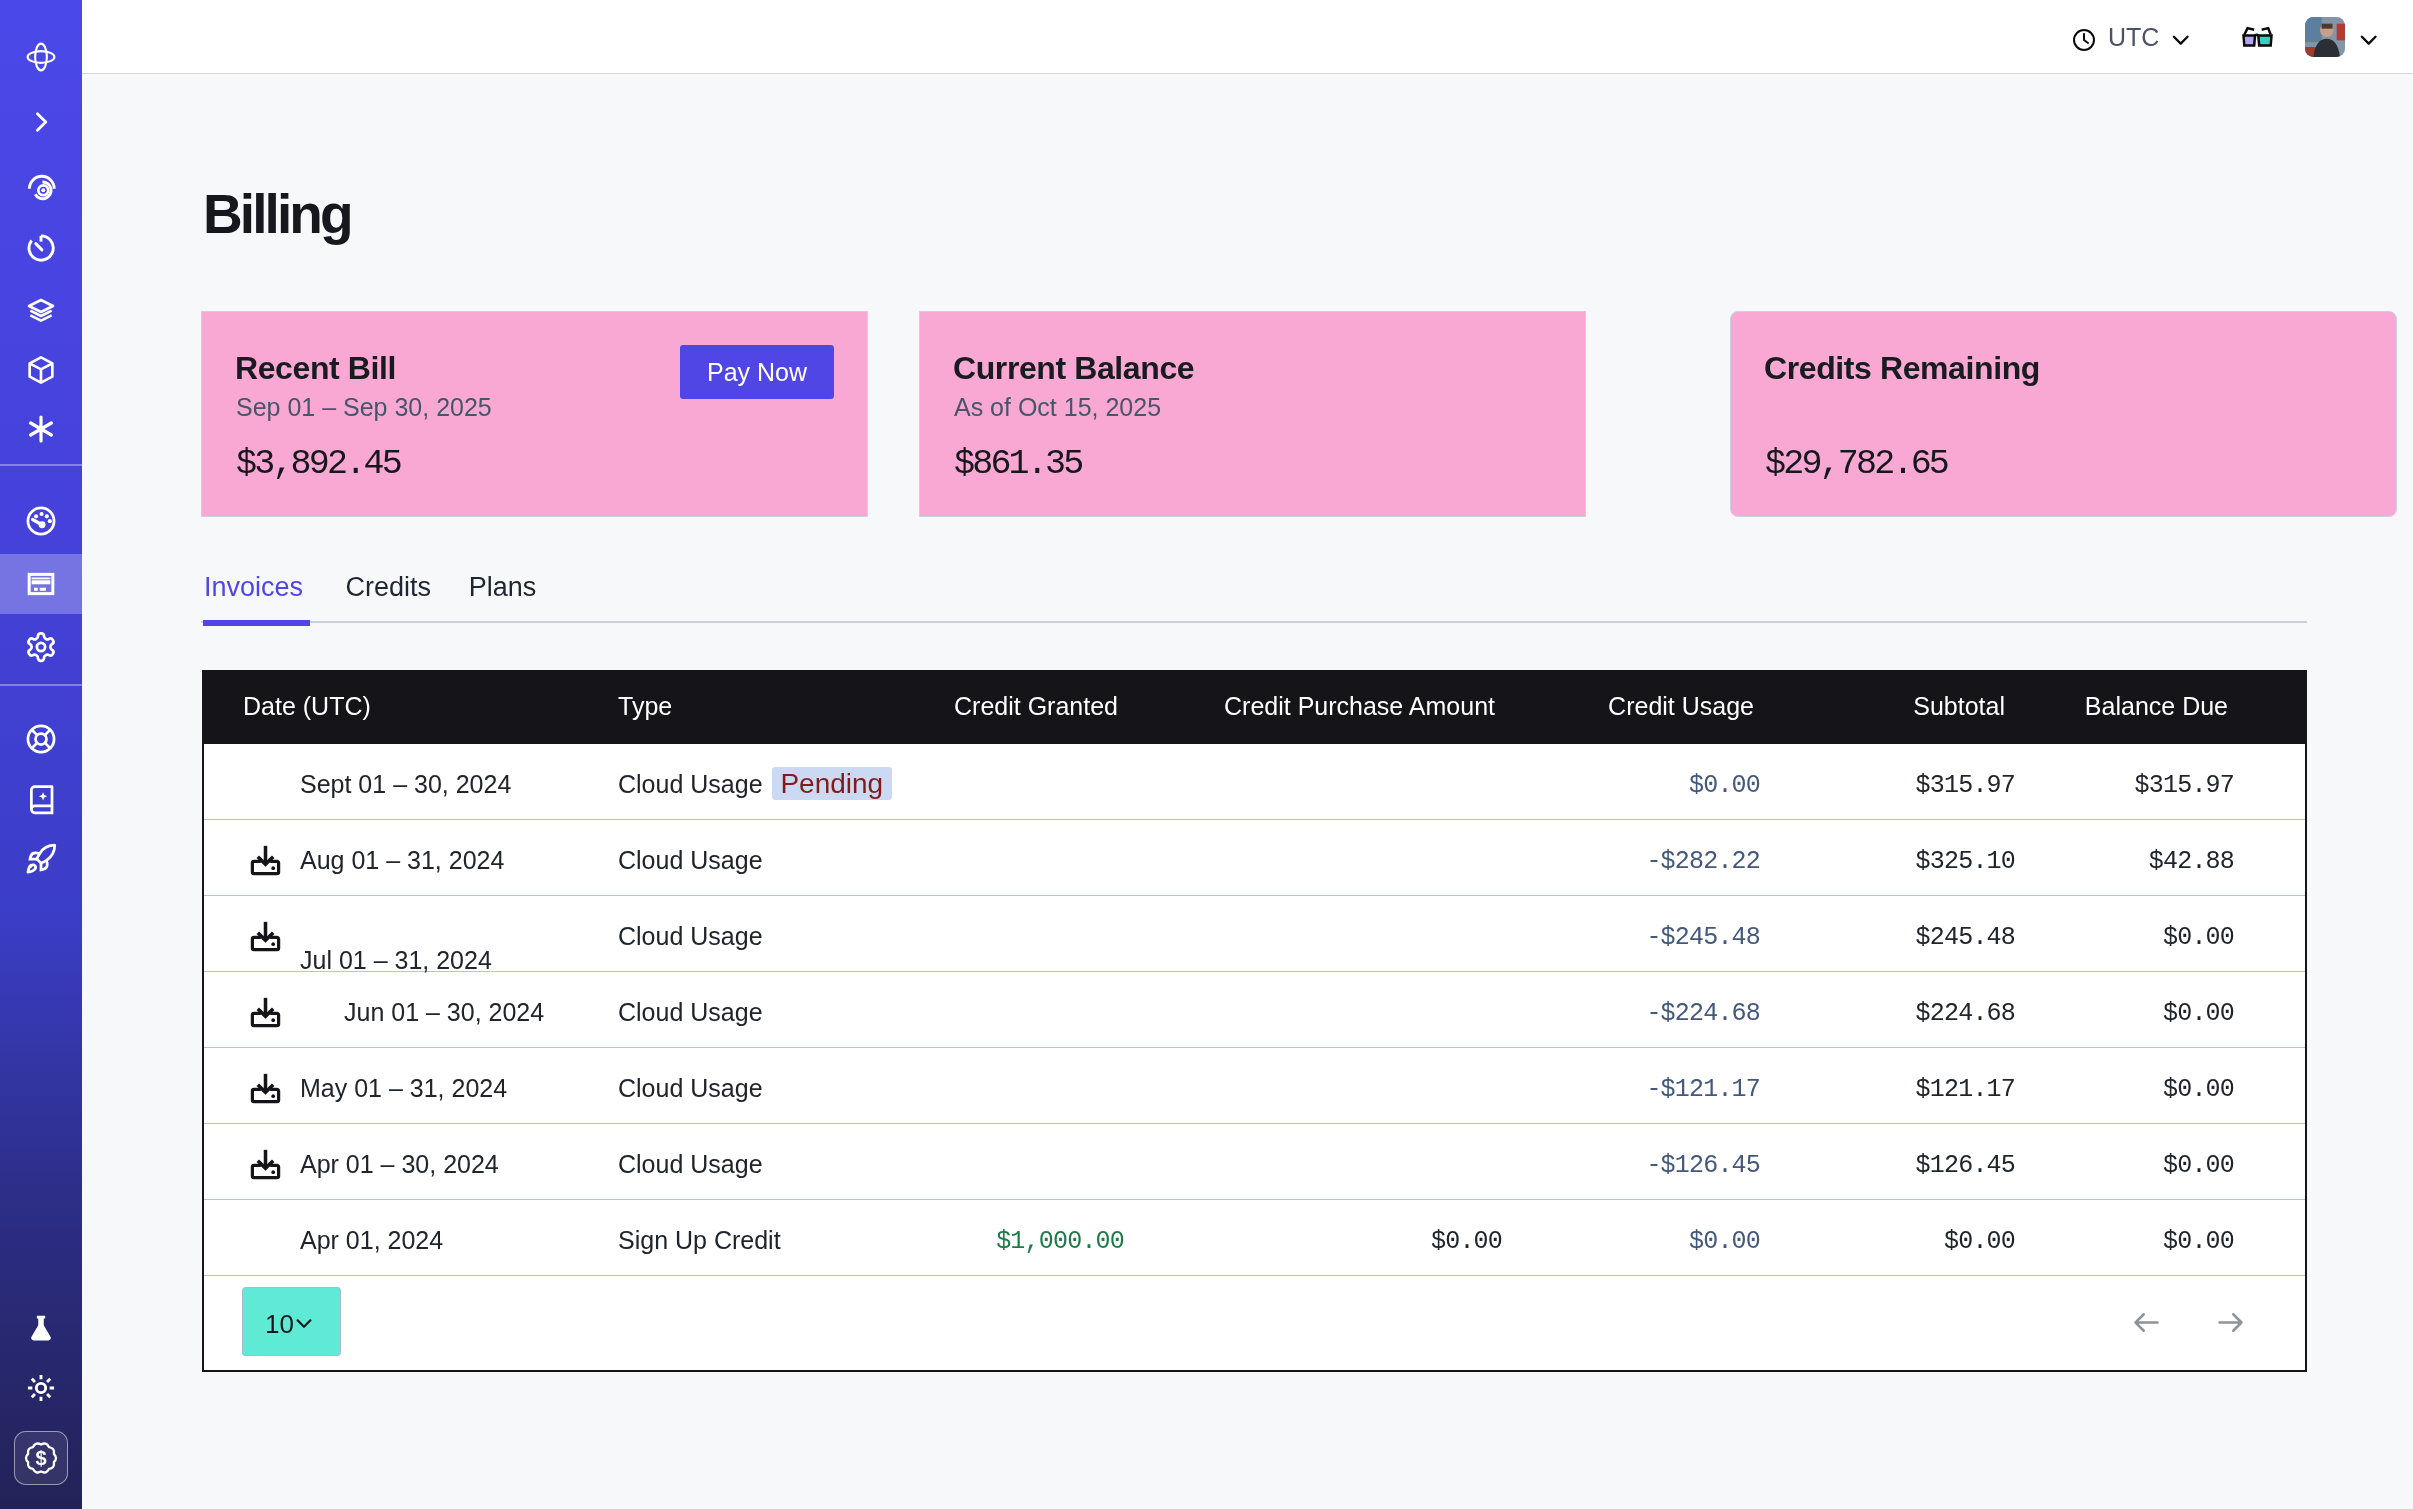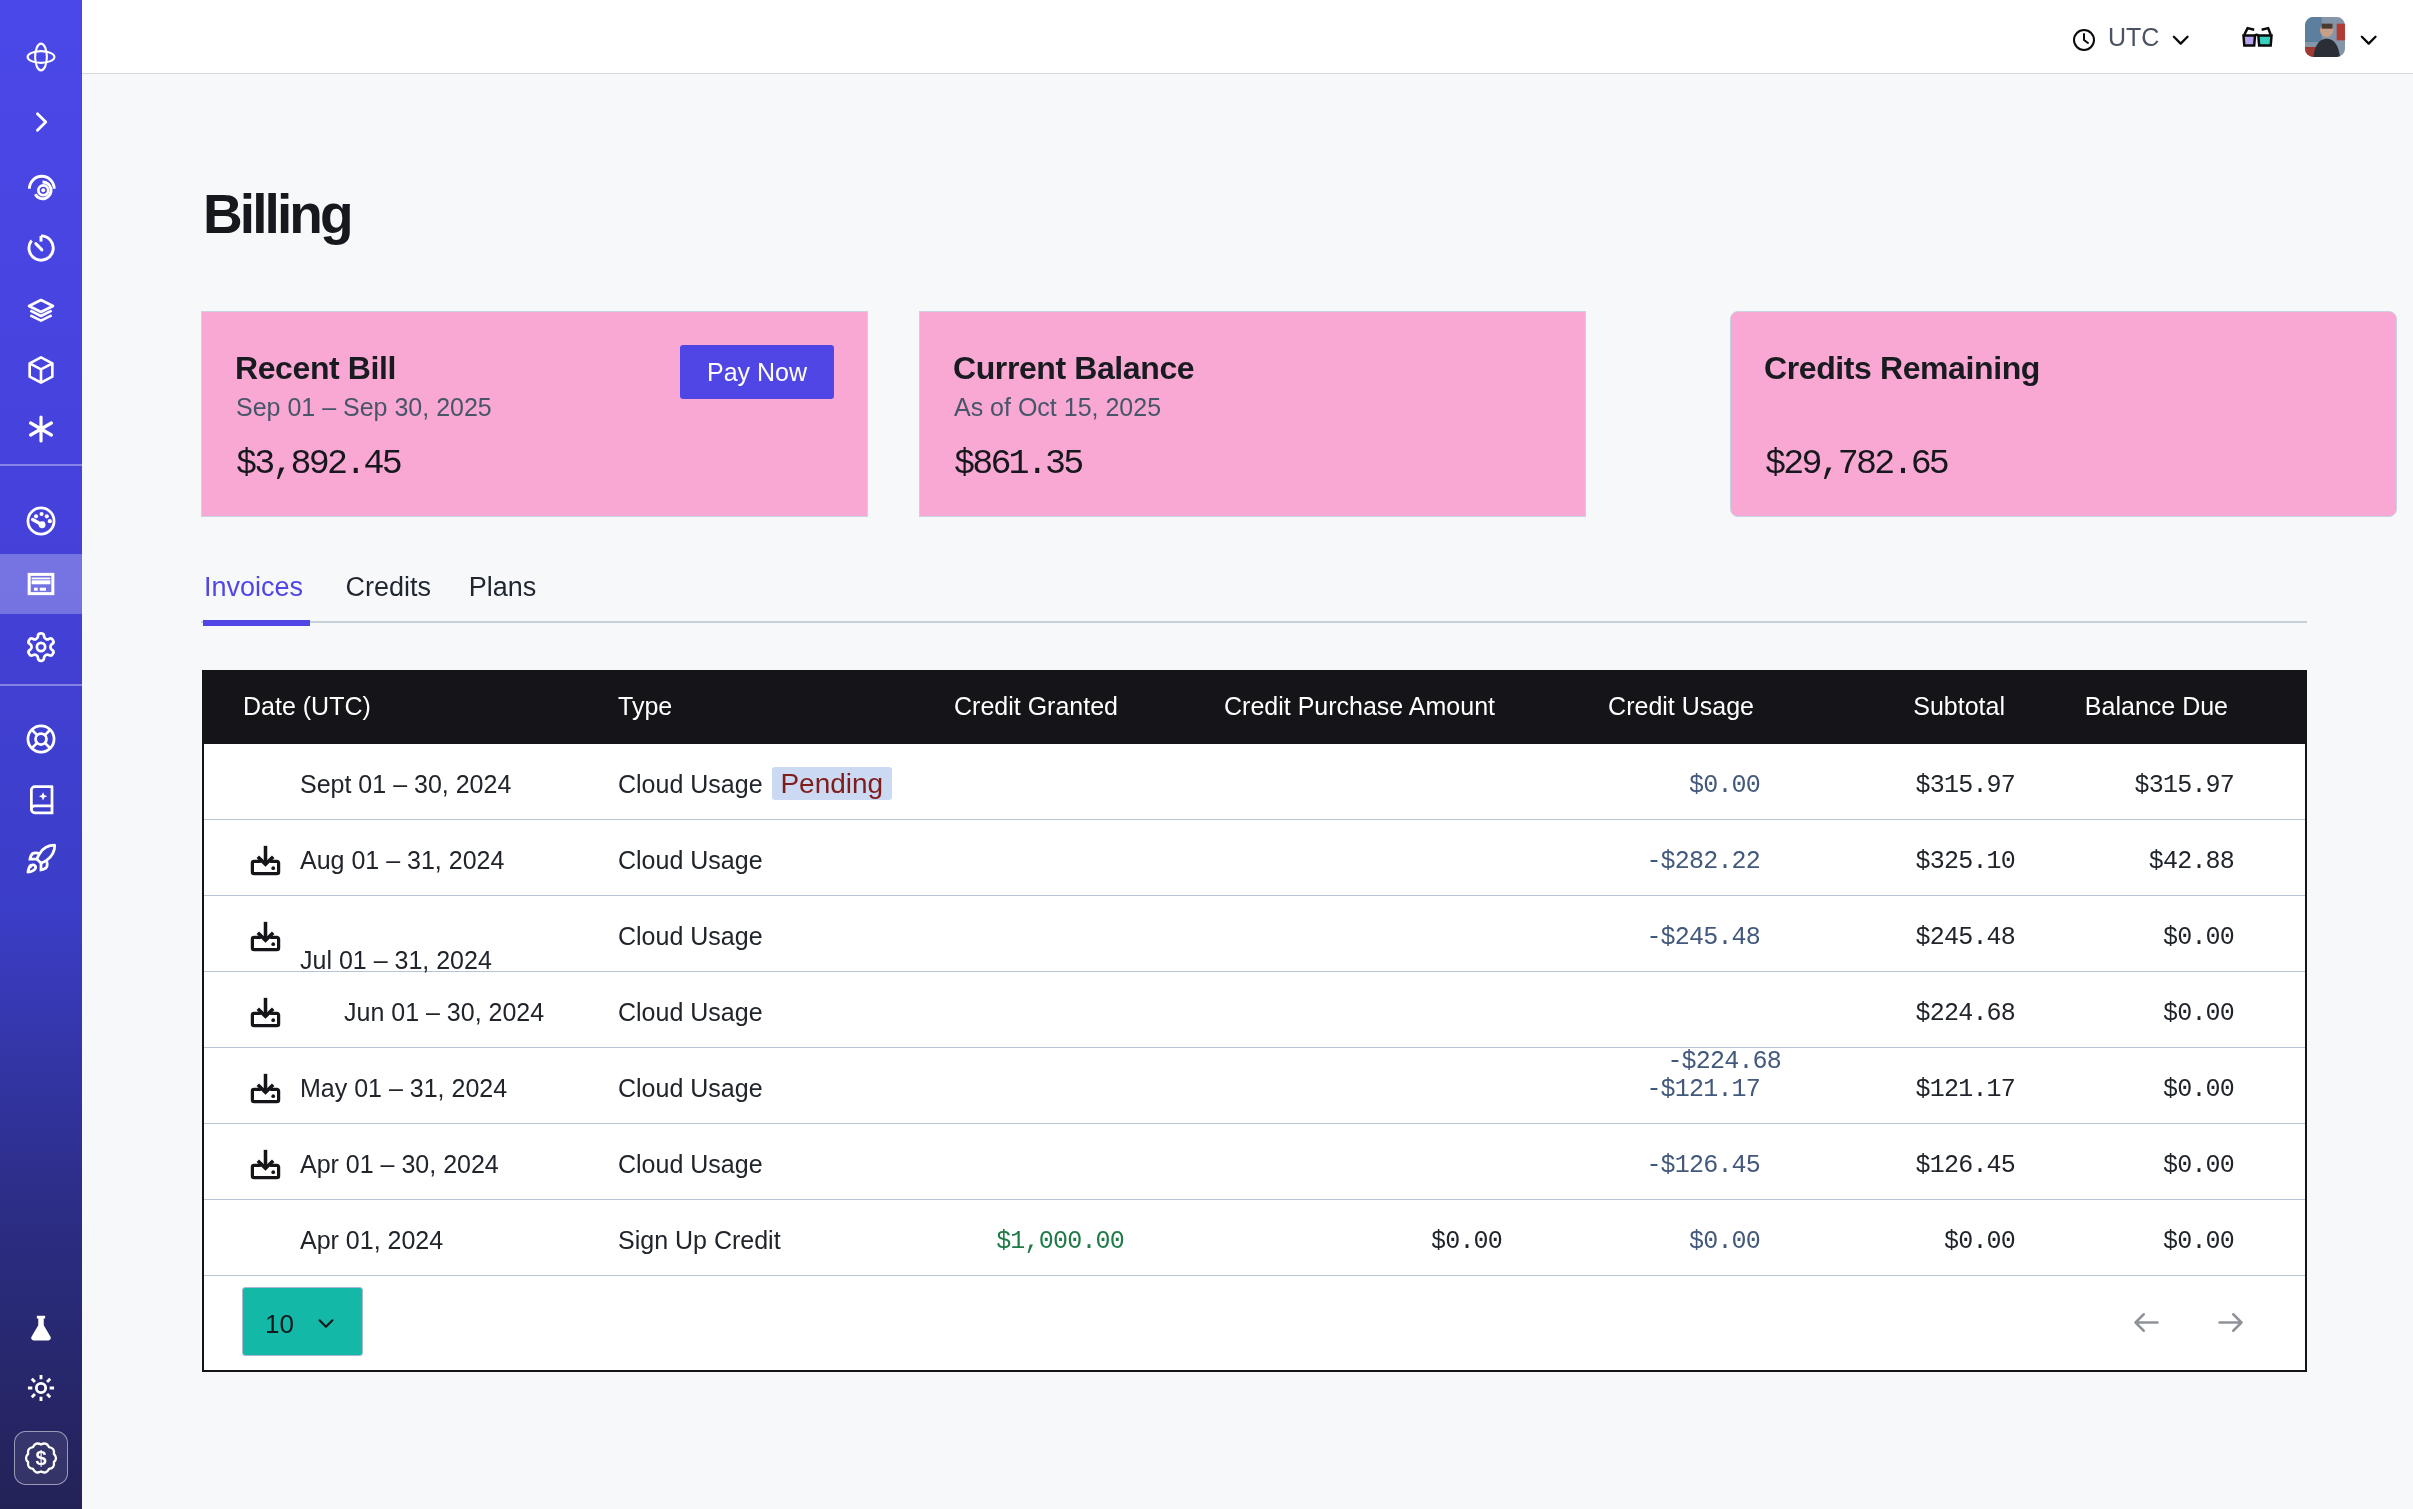--- a/index.html
+++ b/index.html
@@ -41,21 +41,21 @@
   .row div { position:absolute; line-height:1; }
   .rc { top:28px; }
   .num { font-family:"Liberation Mono",monospace; font-size:25px; letter-spacing:-0.8px; top:28.5px; }
   .usage { color:#42587c; }
   .green { color:#1e7a46; }
   .dlicon { position:absolute; left:43px; top:22px; }
   #pending { position:absolute; left:568px; top:22.6px; height:33px; background:#ccd9f2; border-radius:3px; font-size:28px; color:#7f1d1d; line-height:33px; padding:0 8.4px; }
 
   
   #pager { position:relative; height:94px; }
-  #psel { position:absolute; left:38px; top:11px; width:121px; height:69px; border:1.7px solid #a9b8d4; border-radius:3.3px; background:#14b8a6; }
+  #psel { position:absolute; left:38px; top:11px; width:99px; height:69px; border:1.7px solid #a9b8d4; border-radius:3.3px; background:#5eead4; }
   #psel span { position:absolute; left:22px; top:22.6px; font-size:26px; color:#16181d; line-height:1; }
 </style>
 </head>
 <body>
 
 <div id="topbar"></div>
 
 <svg class="abs" style="left:2072px; top:28px;" width="24" height="24" viewBox="0 0 24 24" fill="none" stroke="#0a0a0a" stroke-width="2">
     <circle cx="12" cy="12" r="10"></circle>
     <path d="M12 6v6l4 3" stroke-linecap="round"></path>
@@ -249,21 +249,21 @@
   </div>
   <div class="row">
     <svg class="dlicon" width="37" height="37" viewBox="0 0 24 24" fill="none" stroke="#141419" stroke-width="2.1">
         <path d="M12 2.5v11" stroke-width="2.3"></path>
         <path d="M7 9.5l5 5 5-5" stroke-width="2.3"></path>
         <path d="M9 12.6H4.6a1.1 1.1 0 0 0-1.1 1.1v5.7a1.1 1.1 0 0 0 1.1 1.1h14.8a1.1 1.1 0 0 0 1.1-1.1v-5.7a1.1 1.1 0 0 0-1.1-1.1H15"></path>
         <circle cx="17" cy="17" r="1.2" fill="#141419" stroke="none"></circle>
       </svg>
     <div class="rc" style="left:96px;margin-left:44px;">Jun 01 – 30, 2024</div>
     <div class="rc" style="left:414px;">Cloud Usage</div>
-    <div class="num usage" style="right:524px;margin-top:48px;">-$224.68</div>
+    <div class="num usage" style="right:545px;">-$224.68</div>
     <div class="num" style="right:290px;">$224.68</div>
     <div class="num" style="right:71px;">$0.00</div>
   </div>
   <div class="row">
     <svg class="dlicon" width="37" height="37" viewBox="0 0 24 24" fill="none" stroke="#141419" stroke-width="2.1">
         <path d="M12 2.5v11" stroke-width="2.3"></path>
         <path d="M7 9.5l5 5 5-5" stroke-width="2.3"></path>
         <path d="M9 12.6H4.6a1.1 1.1 0 0 0-1.1 1.1v5.7a1.1 1.1 0 0 0 1.1 1.1h14.8a1.1 1.1 0 0 0 1.1-1.1v-5.7a1.1 1.1 0 0 0-1.1-1.1H15"></path>
         <circle cx="17" cy="17" r="1.2" fill="#141419" stroke="none"></circle>
       </svg>

